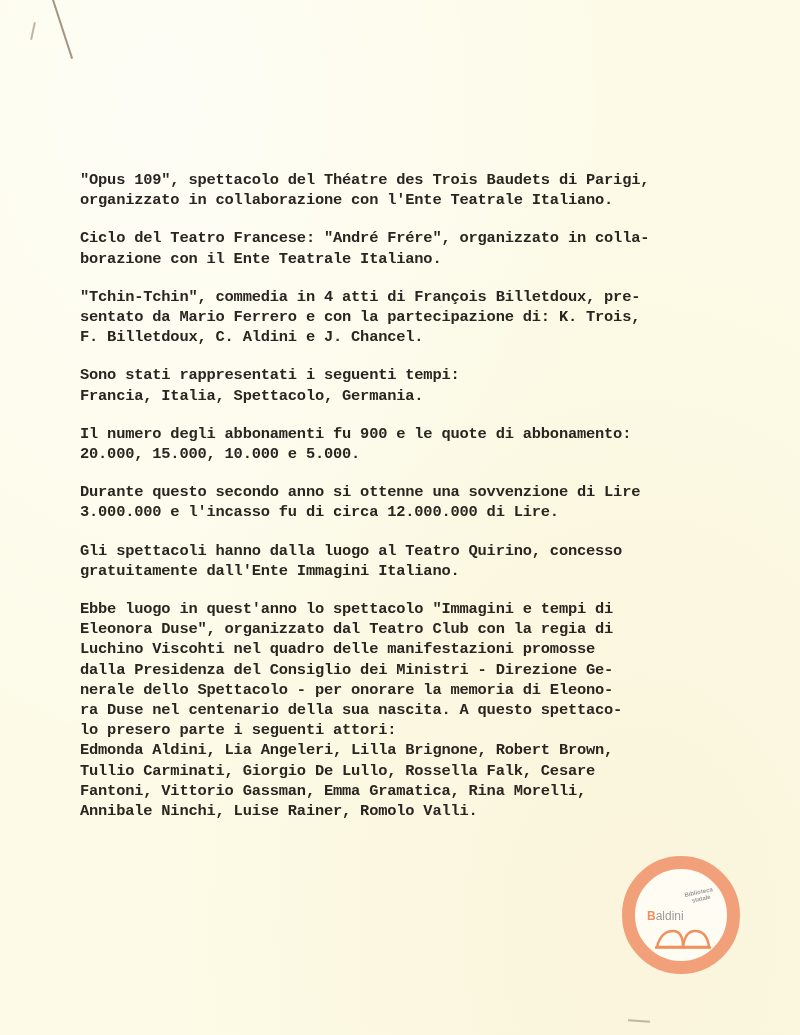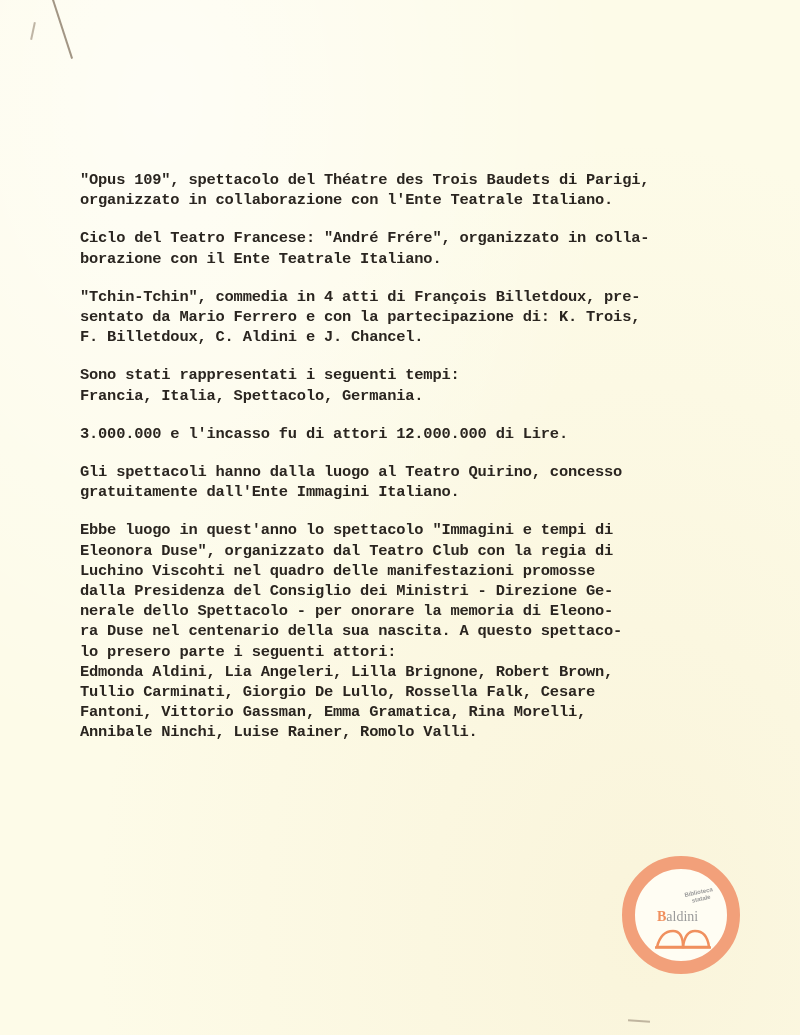--- a/index.html
+++ b/index.html
@@ -30,22 +30,22 @@
   .stamp {
     position: absolute; left: 622px; top: 856px; width: 118px; height: 118px;
     border-radius: 50%; border: 13px solid #f2a07a; box-sizing: border-box;
     background: #fffdf3;
   }
   .stamp-small {
     position: absolute; left: 50px; top: 20px; font-family: "Liberation Sans", sans-serif;
     font-size: 6px; color: #9b9b9b; transform: rotate(-12deg); line-height: 7px; font-weight: bold;
   }
   .stamp-name {
-    position: absolute; left: 22px; top: 40px;
-    font-family: Liberation Serif, serif; font-size: 14px; color: #9a9a9a;
+    position: absolute; left: 12px; top: 40px;
+    font-family: Liberation Sans, sans-serif; font-size: 12px; color: #9a9a9a;
   }
   .stamp-name .b { color: #f0905e; font-weight: bold; }
   .stamp-books { position: absolute; left: 20px; top: 58px; }
   .smudge {
     position: absolute; left: 628px; top: 1020px; width: 22px; height: 2px;
     background: #9a8b77; opacity: .6; transform: rotate(4deg);
   }
 </style>
 </head>
 <body>
@@ -56,23 +56,23 @@
 
   <div class="text">
     <div class="para"><div>"Opus 109", spettacolo del Théatre des Trois Baudets di Parigi,</div><div>organizzato in collaborazione con l'Ente Teatrale Italiano.</div></div>
 
     <div class="para"><div>Ciclo del Teatro Francese: "André Frére", organizzato in colla-</div><div>borazione con il Ente Teatrale Italiano.</div></div>
 
     <div class="para"><div>"Tchin-Tchin", commedia in 4 atti di François Billetdoux, pre-</div><div>sentato da Mario Ferrero e con la partecipazione di: K. Trois,</div><div>F. Billetdoux, C. Aldini e J. Chancel.</div></div>
 
     <div class="para"><div>Sono stati rappresentati i seguenti tempi:</div><div>Francia, Italia, Spettacolo, Germania.</div></div>
 
-    <div class="para"></div>
+    <div class="para"><div>Il numero degli abbonamenti fu 900 e le quote di abbonamento:</div><div>20.000, 15.000, 10.000 e 5.000.</div></div>
 
-    <div class="para"><div>3.000.000 e l'incasso fu di attori 12.000.000 di Lire.</div></div>
+    <div class="para"><div>Durante questo secondo anno si ottenne una sovvenzione di Lire</div><div>3.000.000 e l'incasso fu di circa 12.000.000 di Lire.</div></div>
 
     <div class="para"><div>Gli spettacoli hanno dalla luogo al Teatro Quirino, concesso</div><div>gratuitamente dall'Ente Immagini Italiano.</div></div>
 
     <div class="para p-last"><div>Ebbe luogo in quest'anno lo spettacolo "Immagini e tempi di</div><div>Eleonora Duse", organizzato dal Teatro Club con la regia di</div><div>Luchino Viscohti nel quadro delle manifestazioni promosse</div><div>dalla Presidenza del Consiglio dei Ministri - Direzione Ge-</div><div>nerale dello Spettacolo - per onorare la memoria di Eleono-</div><div>ra Duse nel centenario della sua nascita. A questo spettaco-</div><div>lo presero parte i seguenti attori:</div><div>Edmonda Aldini, Lia Angeleri, Lilla Brignone, Robert Brown,</div><div>Tullio Carminati, Giorgio De Lullo, Rossella Falk, Cesare</div><div>Fantoni, Vittorio Gassman, Emma Gramatica, Rina Morelli,</div><div>Annibale Ninchi, Luise Rainer, Romolo Valli.</div></div>
   </div>
 
   <div class="stamp">
     <div class="stamp-small">
       <div>Biblioteca</div>
       <div style="padding-left:6px">statale</div>

